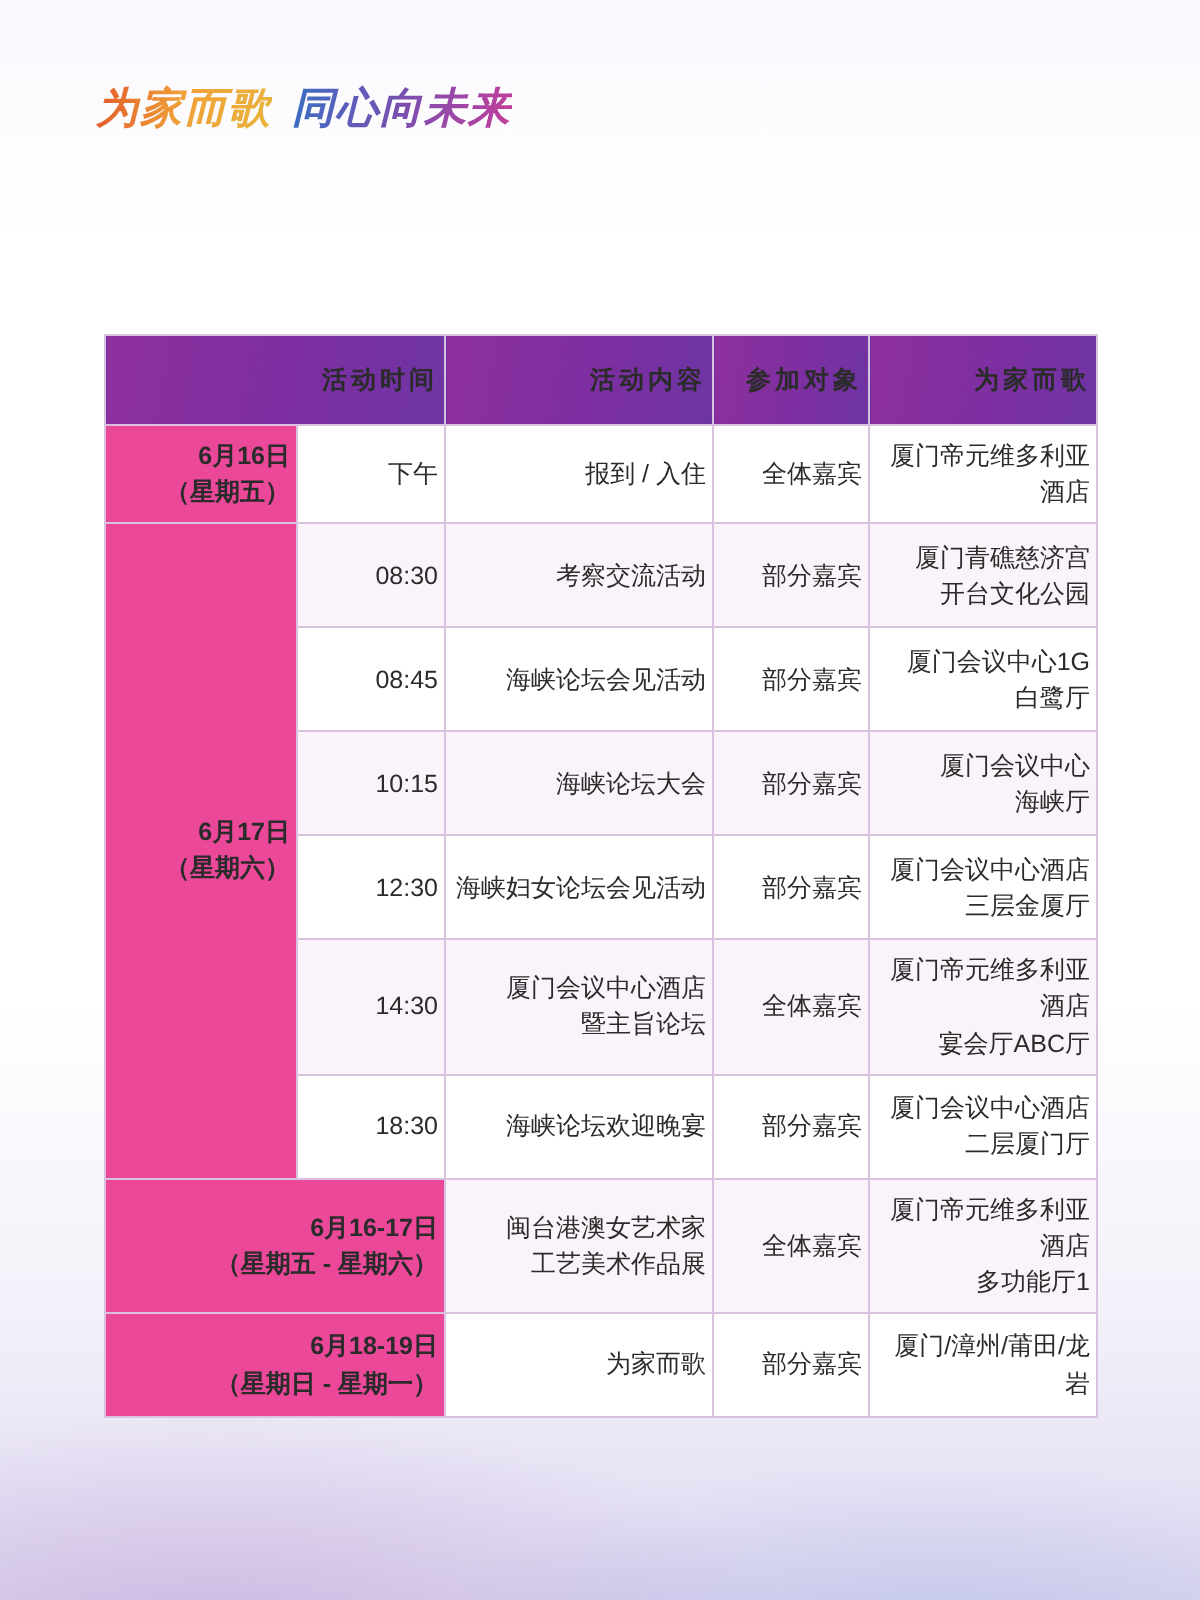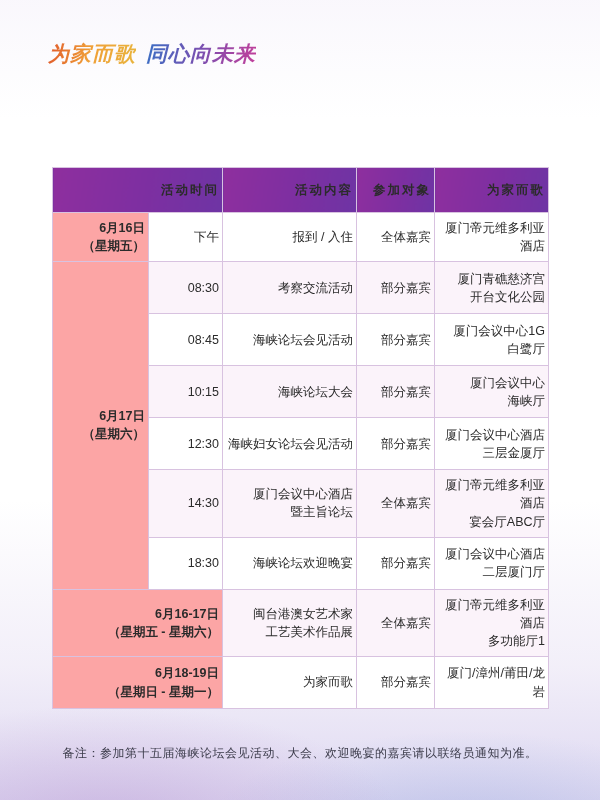--- a/index.html
+++ b/index.html
@@ -106,21 +106,21 @@
   }
   
   col.c-date  { width: 96px; }
   col.c-time  { width: 74px; }
   col.c-cont  { width: 134px; }
   col.c-who   { width: 78px; }
   col.c-place { width: 114px; }
 
   .row-a { background: #ffffff; }
   .row-b { background: #fbf3fa; }
-  .date-cell { background: #fca5a5; font-weight: bold; }
+  .date-cell { background: #ec4899; font-weight: bold; }
   .date-cell .sub { font-weight: bold; }
   .tall { height: 52px; }
   .r1 { height: 48px; }
 
   
   .footnote {
     position: absolute;
     left: 0; right: 0;
     top: 745px;
     text-align: center;
@@ -255,14 +255,13 @@
             <div class="sub">（星期日 - 星期一）</div>
           </td>
           <td>为家而歌</td>
           <td>部分嘉宾</td>
           <td>厦门/漳州/莆田/龙岩</td>
         </tr>
       </tbody>
     </table>
   </div>
 
-  <div class="footnote">备注：参加第十五届海峡论坛会见活动、大会、欢迎晚宴的嘉宾请以联络员通知为准。</div>
 </div>
 
 </body></html>

